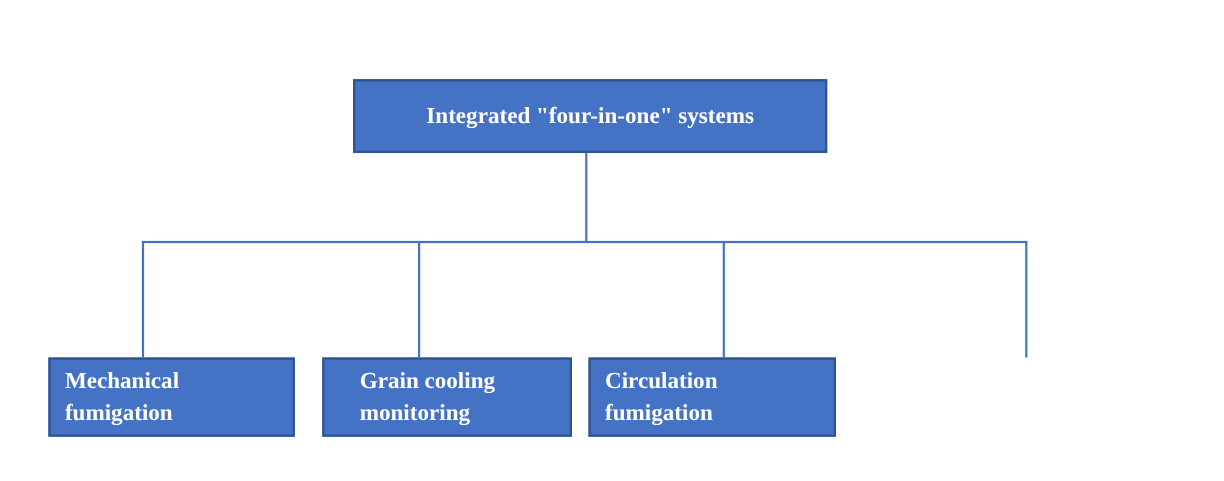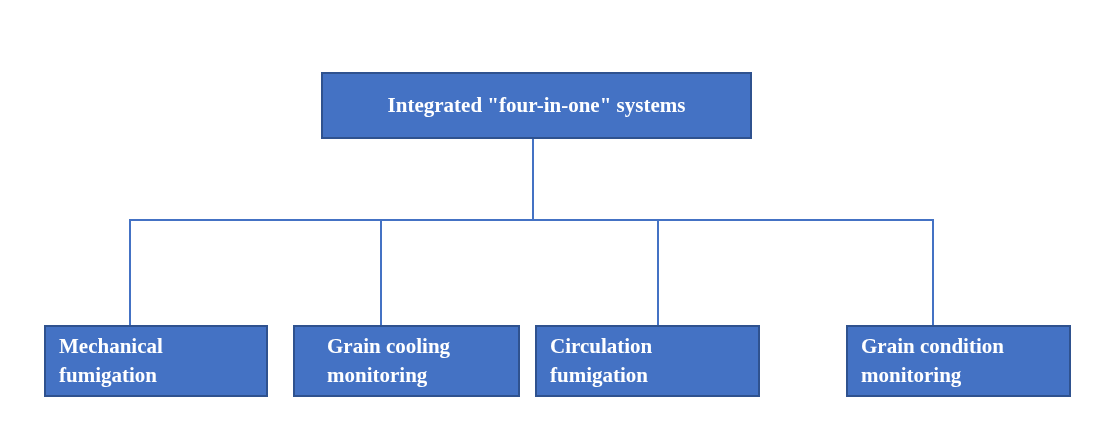--- a/index.html
+++ b/index.html
@@ -79,17 +79,14 @@
   </div>
 
   <div class="node node-child node-child-2">
     <span class="label">Grain cooling monitoring</span>
   </div>
 
   <div class="node node-child node-child-3">
     <span class="label">Circulation fumigation</span>
   </div>
 
-  <div class="node node-child node-child-4">
-    <span class="label">Grain condition monitoring</span>
-  </div>
 
 </div>
 
 </body></html>

